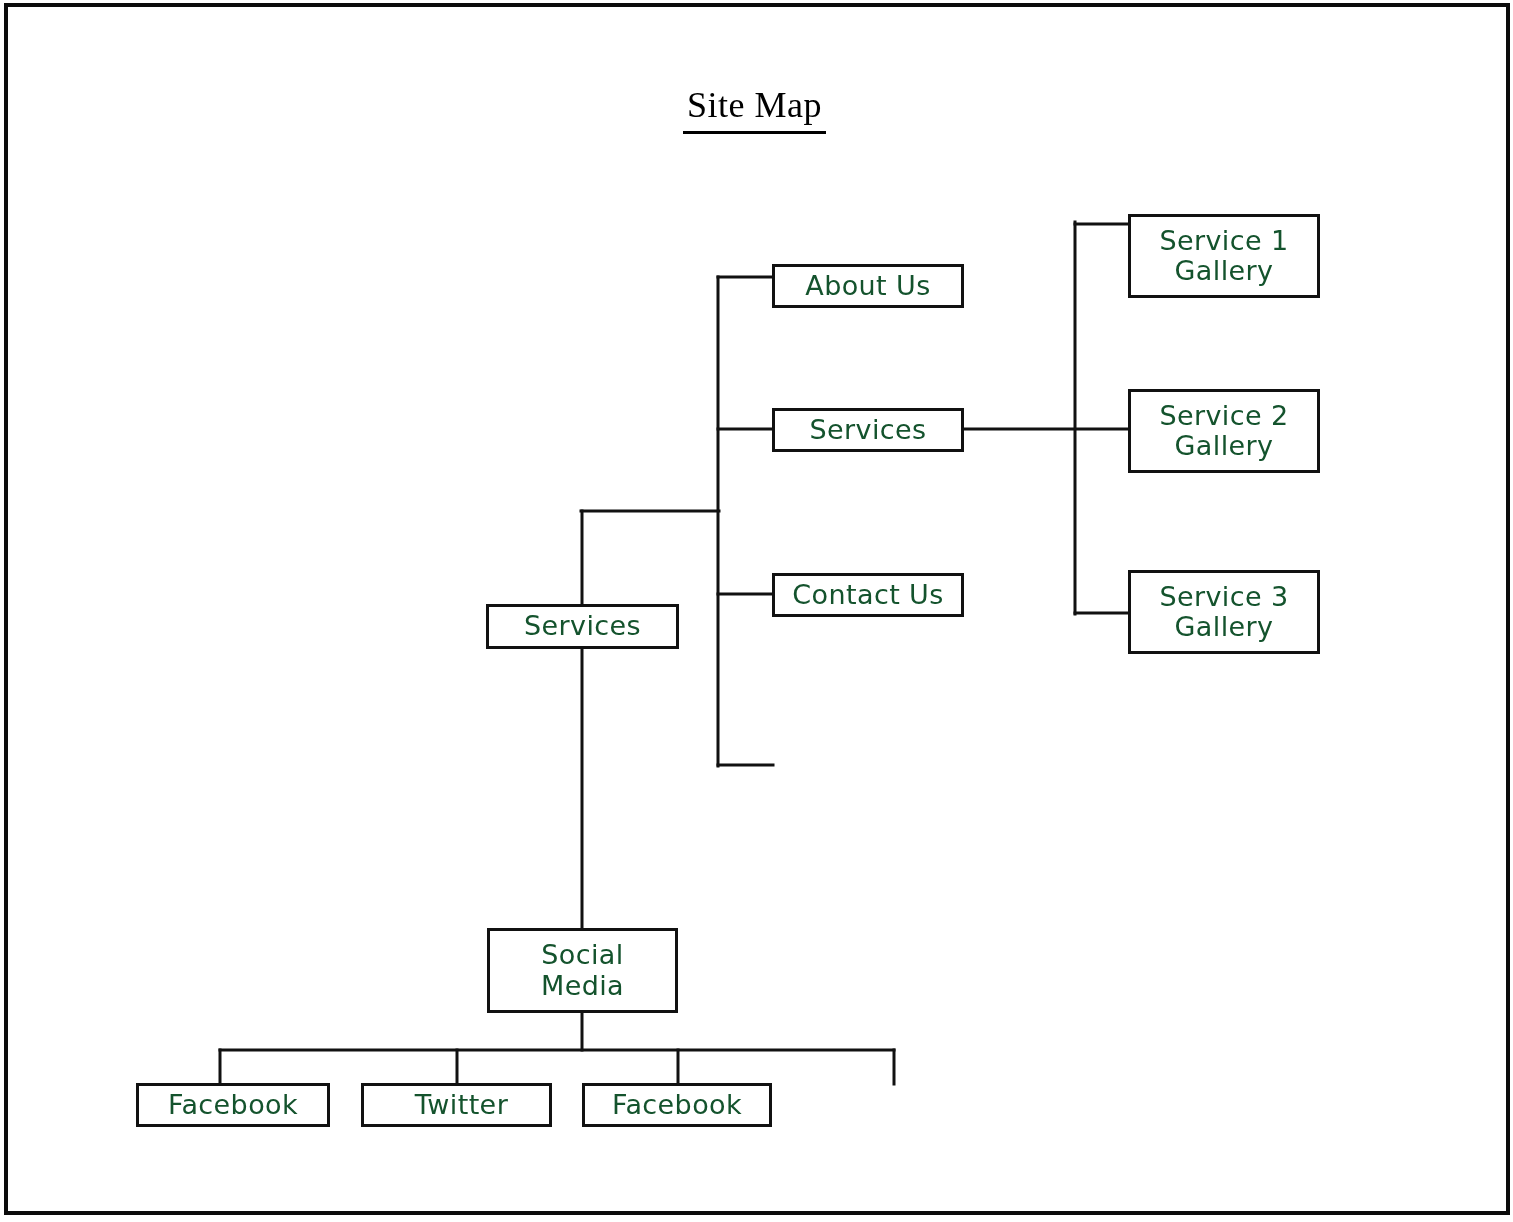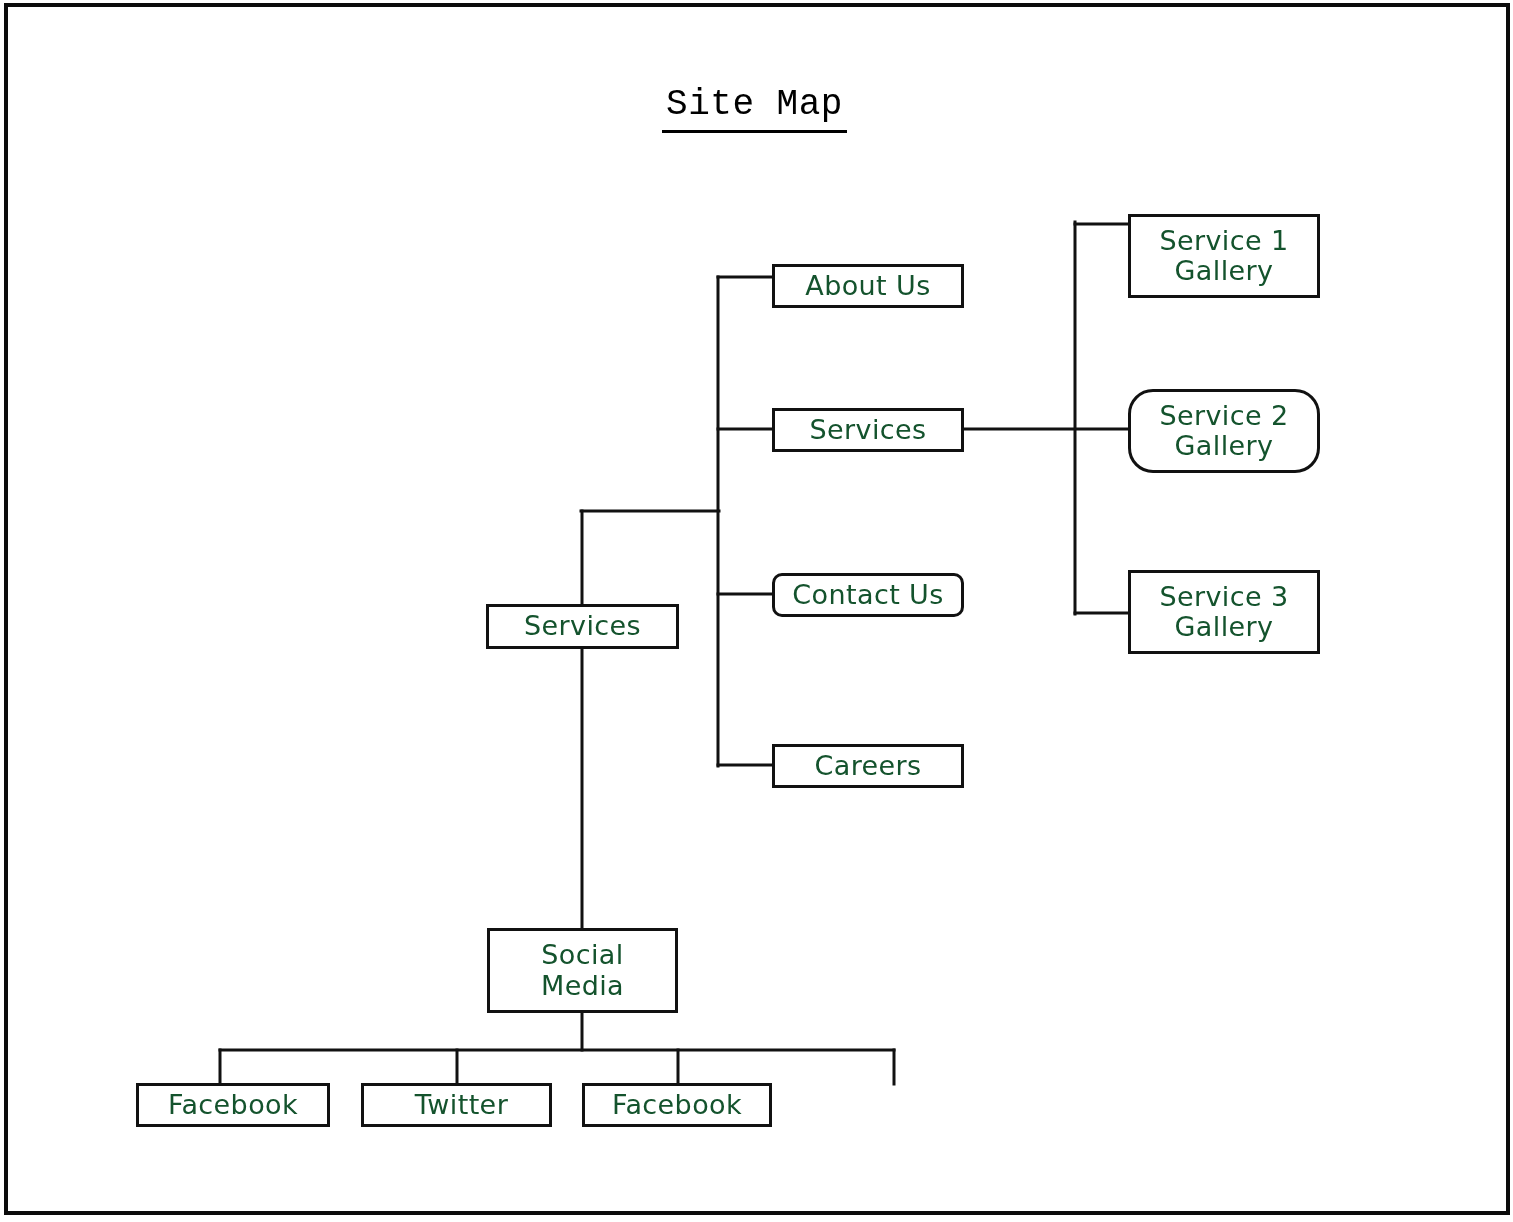--- a/index.html
+++ b/index.html
@@ -54,21 +54,21 @@
     display: block;
     white-space: pre-line;
     padding: 0 4px;
   }
   #title {
     position: absolute;
     left: 0;
     top: 84px;
     width: 1513px;
     text-align: center;
-    font-family: Liberation Mono, monospace;
+    font-family: Liberation Serif, serif;
     font-size: 36px;
     color: #000000;
     letter-spacing: 0.5px;
   }
   #title .title-text {
     display: inline-block;
     border-bottom: 3px solid #000000;
     padding: 0 4px 5px 4px;
     transform: translateX(-2px);
   }
@@ -114,33 +114,30 @@
   </svg>
 
   <div class="node" style="left:772px;top:264px;width:192px;height:44px;">
     <span class="label">About Us</span>
   </div>
 
   <div class="node" style="left:772px;top:408px;width:192px;height:44px;">
     <span class="label">Services</span>
   </div>
 
-  <div class="node" style="left:772px;top:573px;width:192px;height:44px;border-radius:10px;">
+  <div class="node" style="left:772px;top:573px;width:192px;height:44px;">
     <span class="label">Contact Us</span>
   </div>
 
-  <div class="node" style="left:772px;top:744px;width:192px;height:44px;">
-    <span class="label">Careers</span>
-  </div>
 
   <div class="node" style="left:1128px;top:214px;width:192px;height:84px;">
     <span class="label"><span>Service 1</span><br><span>Gallery</span></span>
   </div>
 
-  <div class="node" style="left:1128px;top:389px;width:192px;height:84px;border-radius:25px;">
+  <div class="node" style="left:1128px;top:389px;width:192px;height:84px;">
     <span class="label"><span>Service 2</span><br><span>Gallery</span></span>
   </div>
 
   <div class="node" style="left:1128px;top:570px;width:192px;height:84px;">
     <span class="label"><span>Service 3</span><br><span>Gallery</span></span>
   </div>
 
   <div class="node" style="left:486px;top:604px;width:193px;height:45px;">
     <span class="label">Services</span>
   </div>

